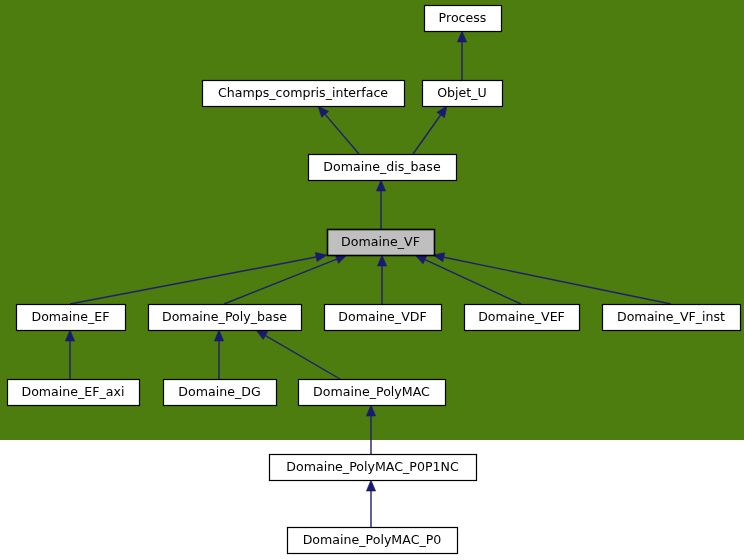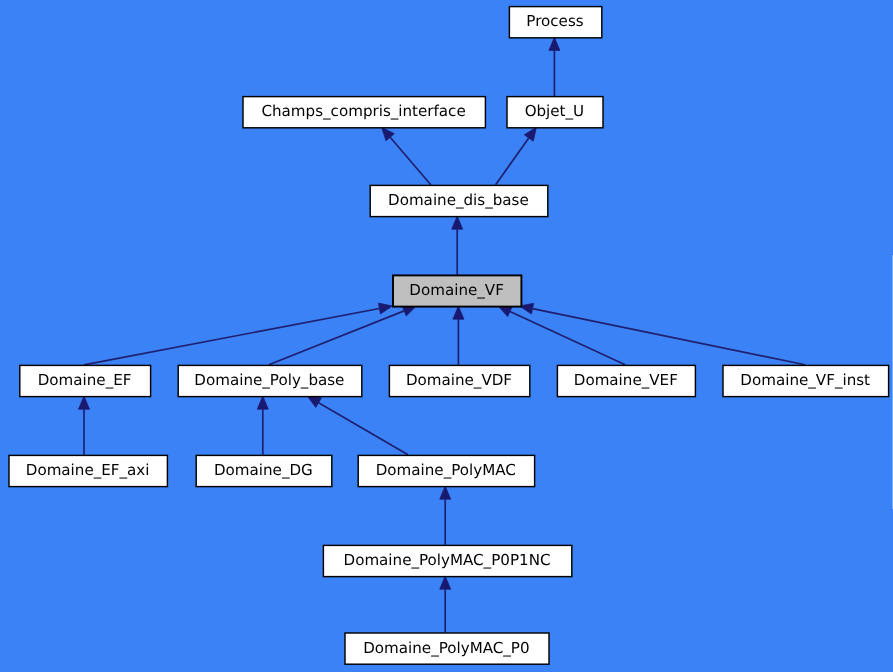--- a/index.html
+++ b/index.html
@@ -9,22 +9,22 @@
   }
   body {
     width: 744px;
     height: 560px;
     font-family: "DejaVu Sans", sans-serif;
     overflow: hidden;
   }
   #diagram-root {
     position: relative;
     width: 744px;
-    height: 560px;
-    background: #3b82f6;
+    height: 440px;
+    background: #4d7c0f;
   }
   svg#uml-svg {
     display: block;
     width: 744px;
     height: 560px;
   }
   .node-box {
     fill: #ffffff;
     stroke: #000000;
     stroke-width: 1.2;

